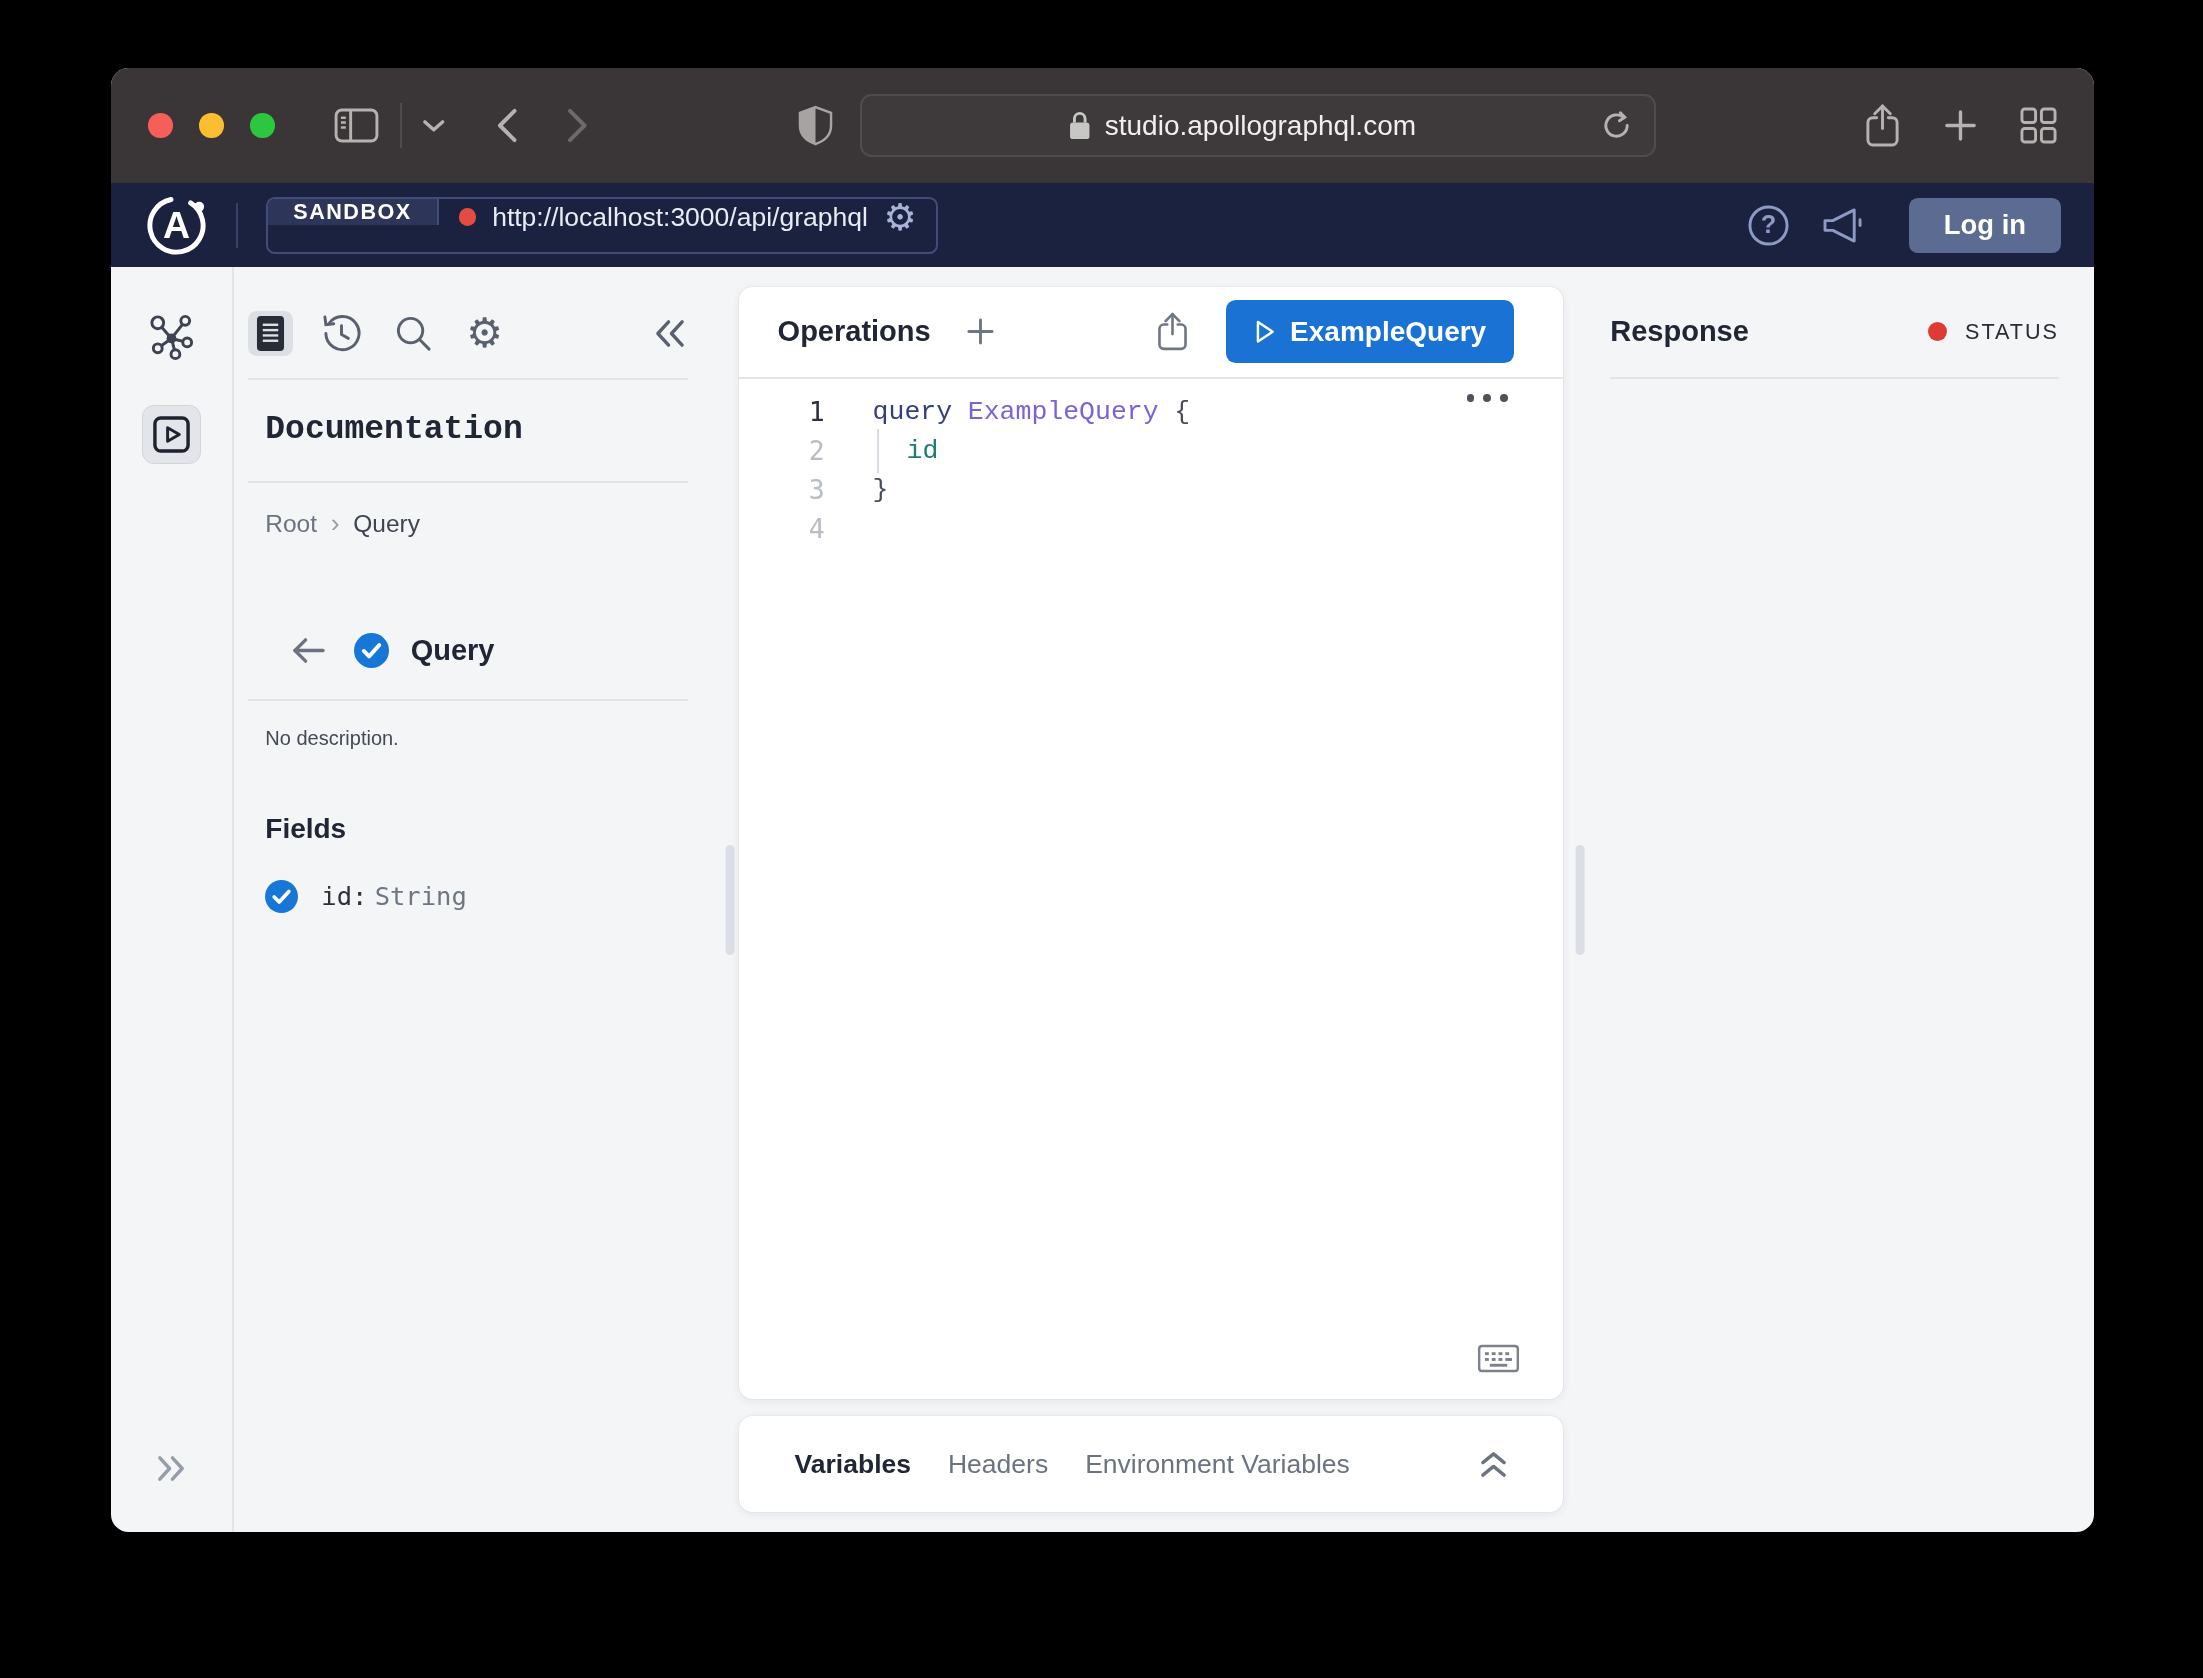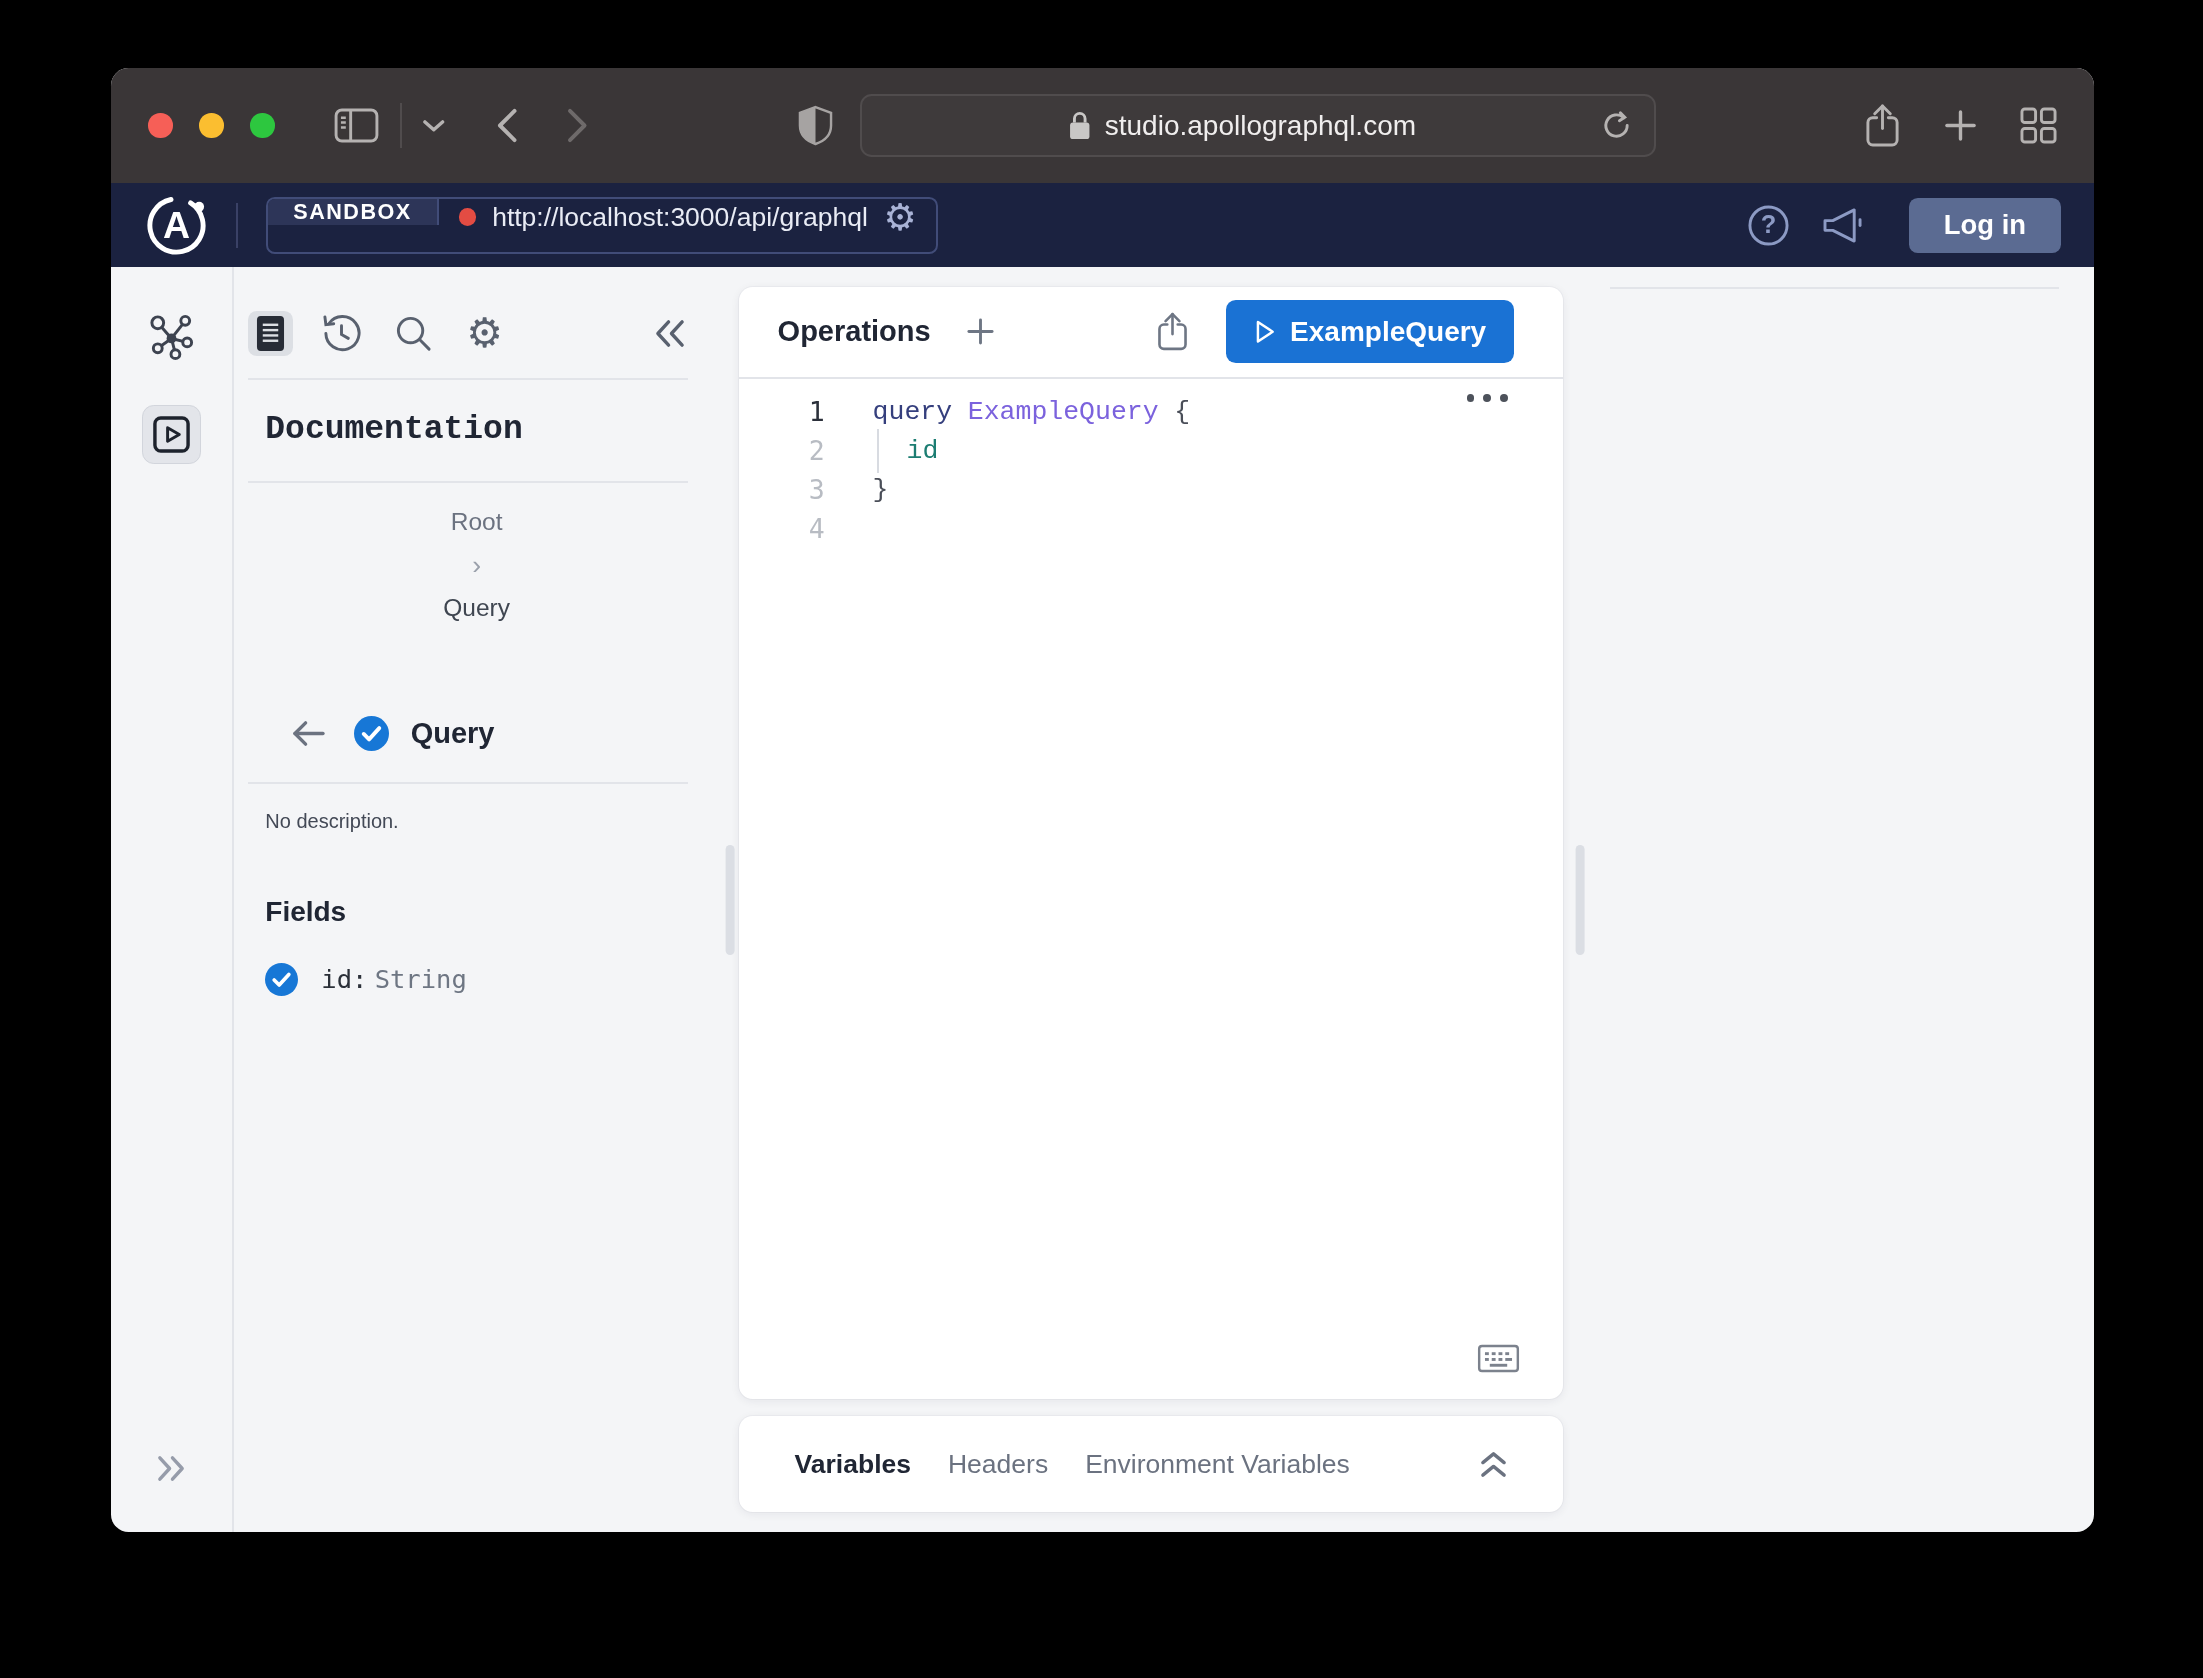--- a/index.html
+++ b/index.html
@@ -91,21 +91,21 @@
   .tool-chip {
     width: 45px; height: 45px; border-radius: 8.8px; display: flex;
     align-items: center; justify-content: center; color: #59616f; cursor: pointer;
   }
   .tool-chip.active { background: #dcdfe4; color: #272c36; }
   .collapse-left { margin-left: auto; color: #59616f; cursor: pointer; }
   .divider { border-bottom: 2px solid #e2e4e9; }
   .docs .divider { margin-top: 21.6px; }
   .docs-title { font-size: 33px; font-weight: bold; color: #202634; margin: 31px 0 0 17.6px; font-family: Liberation Mono, monospace; }
   .docs-div2 { margin-top: 33px !important; }
-  .breadcrumb { display: flex; align-items: center; gap: 13.7px; margin: 25.5px 0 0 17.6px; font-size: 24.5px; flex-direction: column; }
+  .breadcrumb { display: flex; align-items: center; gap: 13.7px; margin: 25.5px 0 0 17.6px; font-size: 24.5px; }
   .crumb-root { color: #6b7280; cursor: pointer; }
   .crumb-sep { color: #9aa0ab; font-size: 26.5px; }
   .crumb-cur { color: #3f4651; }
   .type-row { display: flex; align-items: center; margin: 94px 0 0 42px; }
   .type-row .back { color: #6b7280; cursor: pointer; display: inline-flex; }
   .check-circle { margin-left: 27.4px; flex: 0 0 auto; display: inline-flex; }
   .type-name { margin-left: 21.6px; font-size: 29px; font-weight: bold; color: #202634; }
   .docs-div3 { margin-top: 31px !important; }
   .description { margin: 25.5px 0 0 17.6px; font-size: 20px; color: #434956; }
   .fields-heading { margin: 63px 0 0 17.6px; font-size: 28px; font-weight: bold; color: #202634; }
@@ -492,18 +492,25 @@
           </svg>
         </span>
       </div>
     </div>
 
     <div class="gutter g2">
       <span class="drag-handle"></span>
     </div>
 
     <div class="response">
+      <div class="resp-header">
+        <span class="resp-title">Response</span>
+        <span class="status-group">
+          <span class="status-dot"></span>
+          <span class="status-label">STATUS</span>
+        </span>
+      </div>
       <div class="divider"></div>
     </div>
 
   </div>
 </div>
 
 
 </body></html>

